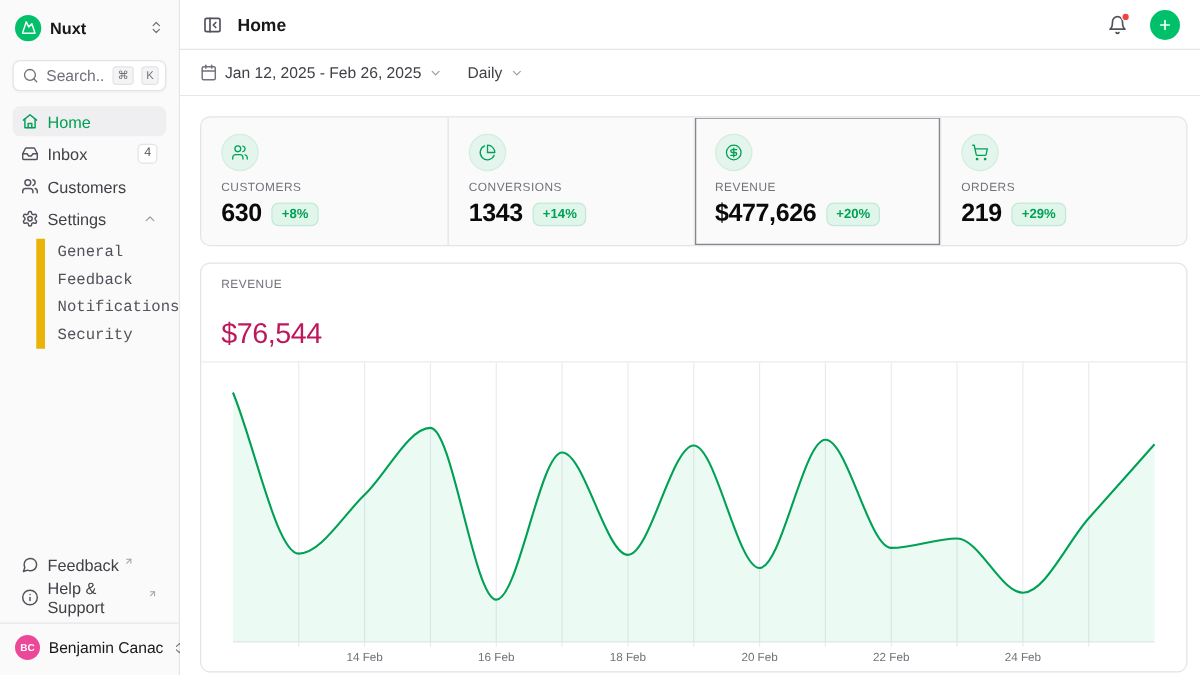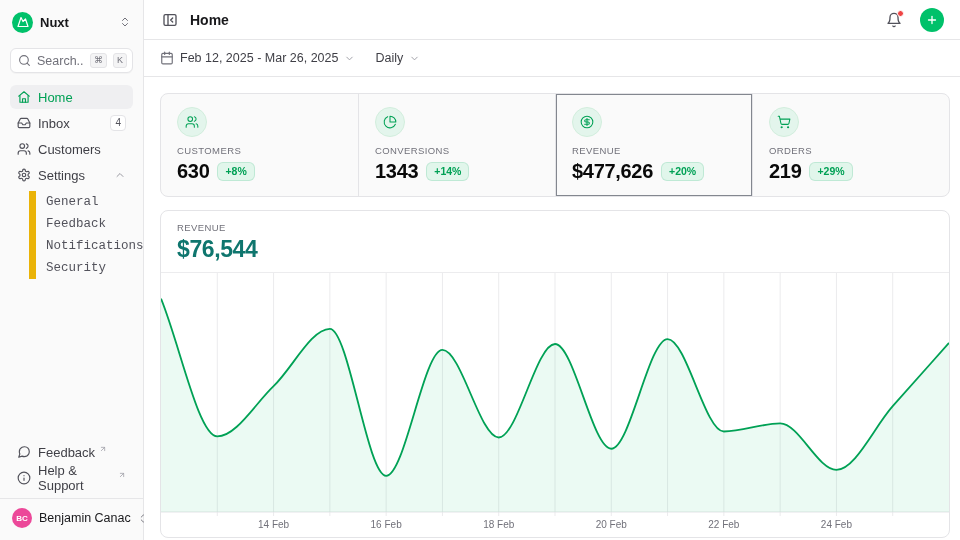--- a/index.html
+++ b/index.html
@@ -67,21 +67,21 @@
   .stat-value-row { display:flex; align-items:center; gap:8px; }
   .stat-value { font-size:20px; font-weight:700; letter-spacing:-.3px; color:#0a0a0a; white-space:nowrap; }
   .delta-badge { font-size:10.5px; font-weight:600; color:#00A155; background:#e1f6eb;
     border:1px solid rgba(0,161,85,.15); border-radius:6px; padding:2px 7px; line-height:1.2; }
 
   
   .chart-card { margin-top:13px; border:1px solid #e4e4e7; border-radius:8px; background:#fff; height:328px;
     display:flex; flex-direction:column; overflow:hidden; }
   .chart-head { padding:11px 16px 9px; border-bottom:1px solid #ececee; }
   .chart-label { font-size:9.5px; font-weight:500; letter-spacing:.4px; color:#71717a; }
-  .chart-value { font-size:23px; font-weight:700; letter-spacing:-.4px; color:#0f766e; margin-top:3px; }
+  .chart-value { font-size:23px; font-weight:400; letter-spacing:-.4px; color:#be185d; margin-top:20px; }
   .chart-area { flex:1; position:relative; min-height:0; }
   .chart-area svg.plot { position:absolute; inset:0; width:100%; height:100%; display:block; }
 </style>
 </head>
 <body>
 
 <div class="app">
 
   <aside class="sidebar">
 
@@ -246,21 +246,21 @@
     <div class="toolbar">
       <button class="tool-btn">
         <span class="muted-ic">
           <svg width="14" height="14" viewBox="0 0 24 24" fill="none" stroke="currentColor" stroke-width="2" stroke-linecap="round" stroke-linejoin="round">
               <rect x="3" y="4" width="18" height="18" rx="2"></rect>
               <path d="M16 2v4"></path>
               <path d="M8 2v4"></path>
               <path d="M3 10h18"></path>
             </svg>
         </span>
-        <span>Feb 12, 2025 - Mar 26, 2025</span>
+        <span>Jan 12, 2025 - Feb 26, 2025</span>
         <span class="chev">
           <svg width="11" height="11" viewBox="0 0 24 24" fill="none" stroke="currentColor" stroke-width="2" stroke-linecap="round" stroke-linejoin="round">
               <path d="m6 9 6 6 6-6"></path>
             </svg>
         </span>
       </button>
       <button class="tool-btn">
         <span>Daily</span>
         <span class="chev">
           <svg width="11" height="11" viewBox="0 0 24 24" fill="none" stroke="currentColor" stroke-width="2" stroke-linecap="round" stroke-linejoin="round">

